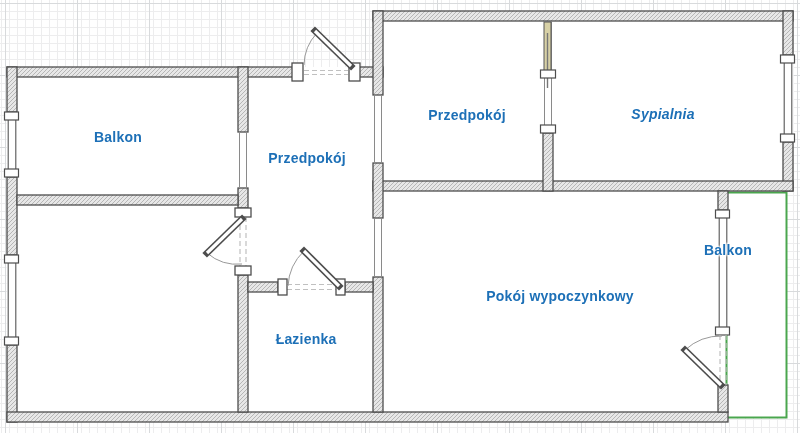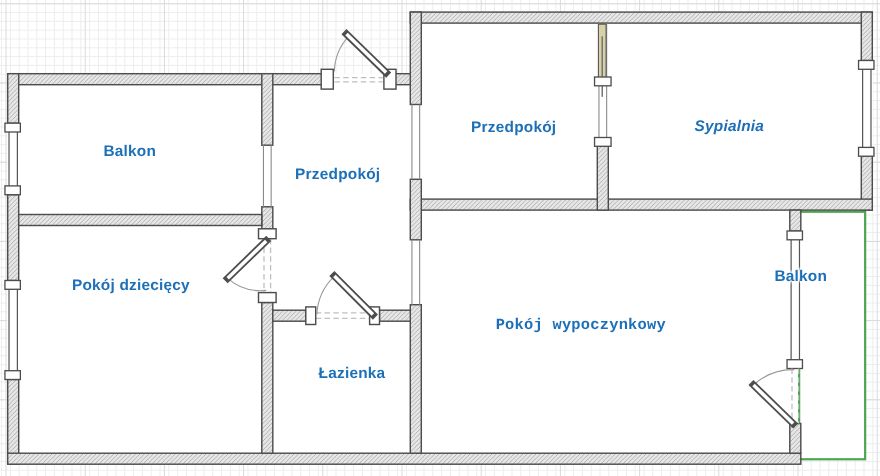--- a/index.html
+++ b/index.html
@@ -158,17 +158,16 @@
       <path d="M547.5,33 V88" stroke="#777" stroke-width="1.4"></path>
       <rect x="540.5" y="70" width="15" height="8" fill="#fff" stroke="#4d4d4d" stroke-width="1.2"></rect>
       <rect x="540.5" y="125" width="15" height="8" fill="#fff" stroke="#4d4d4d" stroke-width="1.2"></rect>
     </g>
   </svg>
 
   <div class="room-label" style="left:118px;top:137px;">Balkon</div>
   <div class="room-label" style="left:307px;top:158px;">Przedpokój</div>
   <div class="room-label" style="left:467px;top:115px;">Przedpokój</div>
   <div class="room-label" style="left:663px;top:114px;font-style:italic;">Sypialnia</div>
-  <div class="room-label" style="left:119px;top:259px;">Pokój dziecięcy</div>
-  <div class="room-label" style="left:320px;top:339px;">Łazienka</div>
-  <div class="room-label" style="left:528px;top:296px;font-family:Liberation Mono, monospace;">Pokój wypoczynkowy</div>
+  <div class="room-label" style="left:306px;top:339px;">Łazienka</div>
+  <div class="room-label" style="left:560px;top:296px;">Pokój wypoczynkowy</div>
   <div class="room-label" style="left:728px;top:250px;">Balkon</div>
 </div>
 
 </body></html>

